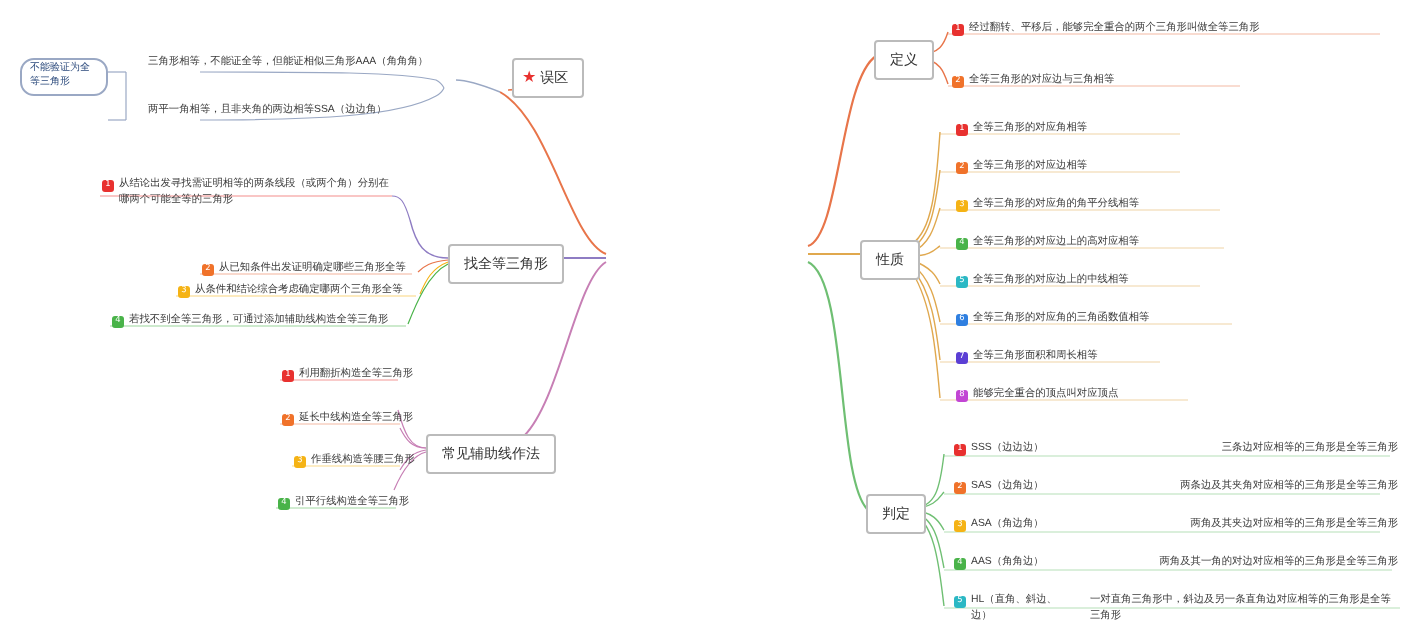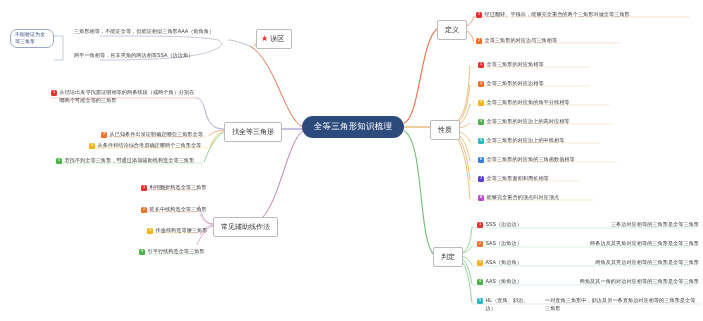--- a/index.html
+++ b/index.html
@@ -144,23 +144,20 @@
     <path d="M456 255 C 468 256, 470 262, 472 265" fill="none" stroke="#6fbf73" stroke-width=".7"></path>
     <path d="M456 256 C 468 258, 470 274, 472 284" fill="none" stroke="#6fbf73" stroke-width=".7"></path>
     <path d="M456 257 C 468 260, 470 288, 472 303" fill="none" stroke="#6fbf73" stroke-width=".7"></path>
     <line x1="472" y1="228" x2="695" y2="228" stroke="#6fbf73" stroke-width=".5" opacity=".5"></line>
     <line x1="472" y1="247" x2="690" y2="247" stroke="#6fbf73" stroke-width=".5" opacity=".5"></line>
     <line x1="472" y1="266" x2="690" y2="266" stroke="#6fbf73" stroke-width=".5" opacity=".5"></line>
     <line x1="472" y1="285" x2="696" y2="285" stroke="#6fbf73" stroke-width=".5" opacity=".5"></line>
     <line x1="472" y1="304" x2="700" y2="304" stroke="#6fbf73" stroke-width=".5" opacity=".5"></line>
   </svg>
 
-  <div class="node center-node">
-    <span>全等三角形知识梳理</span>
-  </div>
 
   <div class="node branch-node star" style="left:256px;top:29px;">
     <span class="star-ico">★</span>
     <span>误区</span>
   </div>
 
   <div class="node branch-node" style="left:224px;top:122px;">
     <span>找全等三角形</span>
   </div>
 

